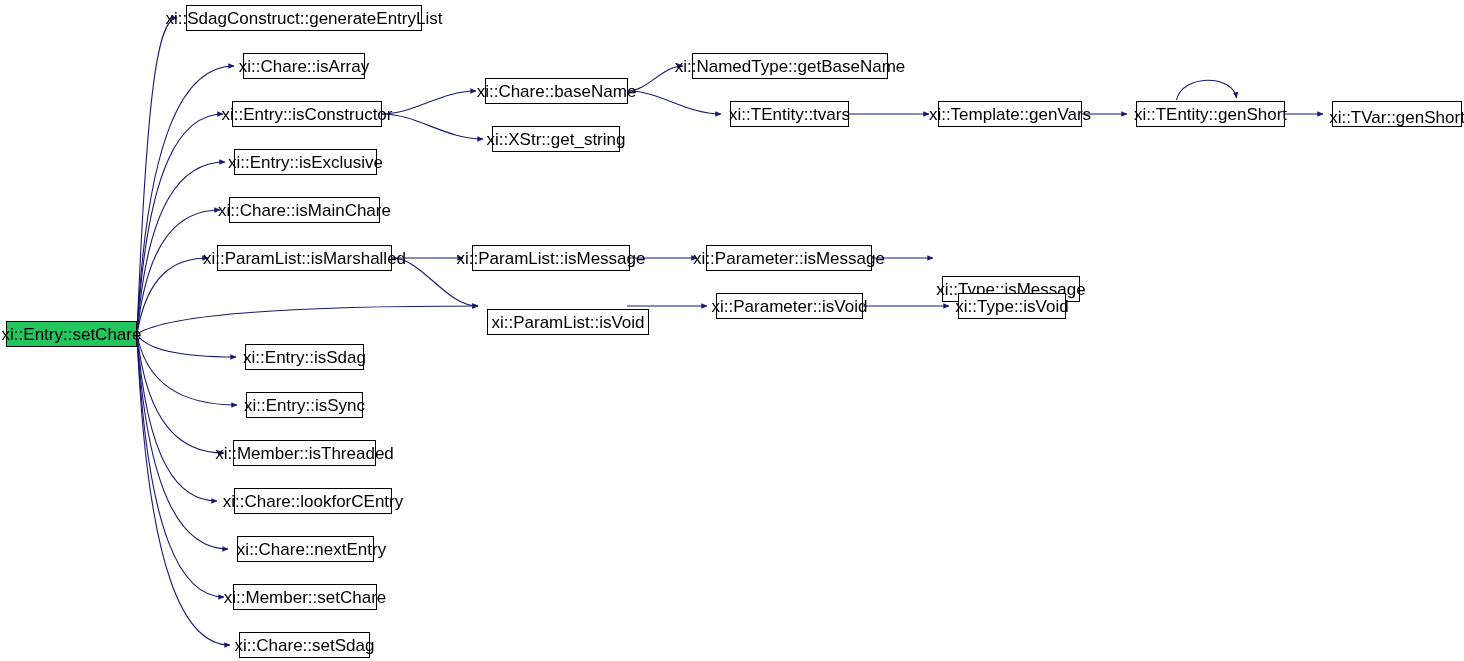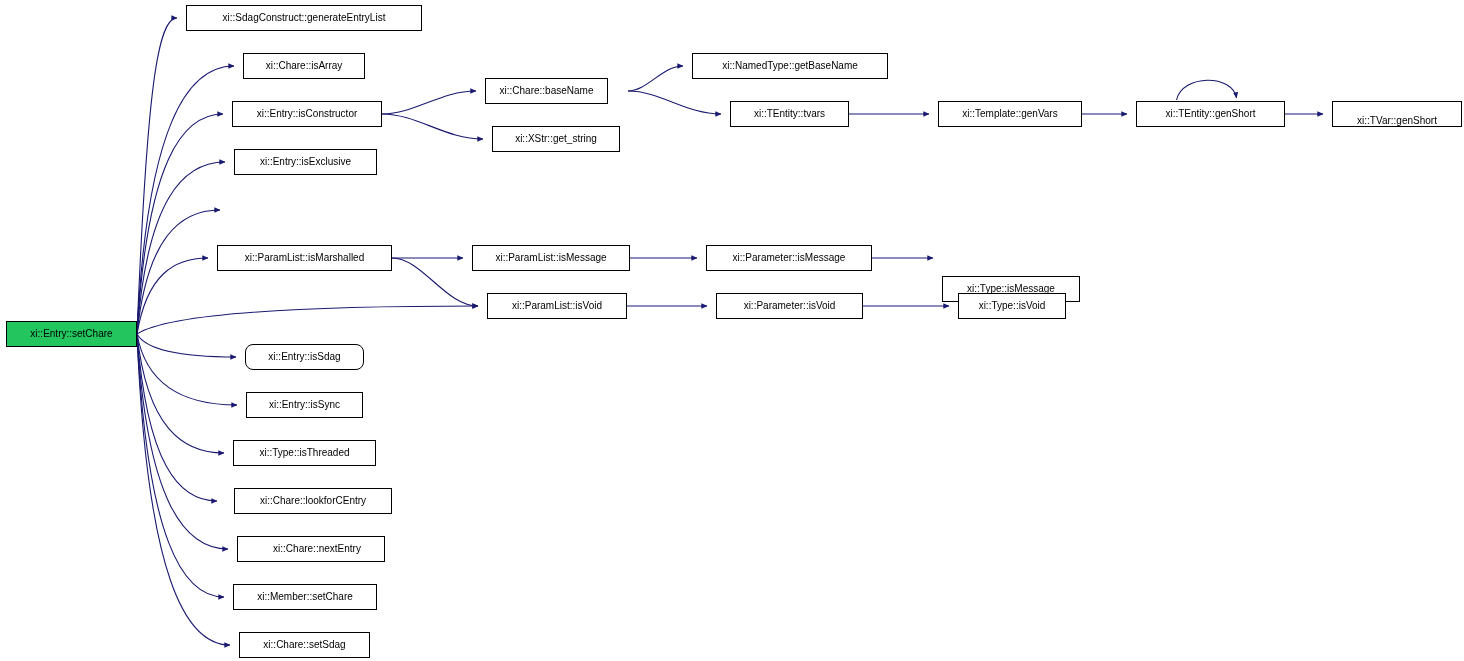--- a/index.html
+++ b/index.html
@@ -24,21 +24,21 @@
     width: 1464px;
     height: 661px;
     pointer-events: none;
   }
   .gnode {
     position: absolute;
     box-sizing: border-box;
     border: 1px solid #000000;
     background: #ffffff;
     color: #000000;
-    font-size: 10px;
+    font-size: 17px;
     line-height: 1;
     display: flex;
     align-items: center;
     justify-content: center;
     white-space: nowrap;
     letter-spacing: 0px;
     height: 26px;
   }
   .gnode.root {
     background: #22c55e;
@@ -96,45 +96,48 @@
     </div>
     <div class="gnode" style="left: 243px; top: 53px; width: 122px;">
       <span>xi::Chare::isArray</span>
     </div>
     <div class="gnode" style="left: 232px; top: 101px; width: 150px;">
       <span>xi::Entry::isConstructor</span>
     </div>
     <div class="gnode" style="left: 234px; top: 149px; width: 143px;">
       <span>xi::Entry::isExclusive</span>
     </div>
+    <div class="gnode" style="left: 229px; top: 197px; width: 151px;">
+      <span>xi::Chare::isMainChare</span>
+    </div>
     <div class="gnode" style="left: 217px; top: 245px; width: 175px;">
       <span>xi::ParamList::isMarshalled</span>
     </div>
-    <div class="gnode" style="left: 245px; top: 344px; width: 119px; border-radius: 8px;">
+    <div class="gnode" style="left: 245px; top: 344px; width: 119px;">
       <span>xi::Entry::isSdag</span>
     </div>
     <div class="gnode" style="left: 246px; top: 392px; width: 117px;">
       <span>xi::Entry::isSync</span>
     </div>
     <div class="gnode" style="left: 233px; top: 440px; width: 143px;">
-      <span>xi::Type::isThreaded</span>
+      <span>xi::Member::isThreaded</span>
     </div>
     <div class="gnode" style="left: 234px; top: 488px; width: 158px;">
       <span>xi::Chare::lookforCEntry</span>
     </div>
-    <div class="gnode" style="left: 237px; top: 536px; width: 148px; padding-left: 12px;">
+    <div class="gnode" style="left: 237px; top: 536px; width: 137px; padding-left: 12px;">
       <span>xi::Chare::nextEntry</span>
     </div>
     <div class="gnode" style="left: 233px; top: 584px; width: 144px;">
       <span>xi::Member::setChare</span>
     </div>
     <div class="gnode" style="left: 239px; top: 632px; width: 131px;">
       <span>xi::Chare::setSdag</span>
     </div>
-    <div class="gnode" style="left: 485px; top: 78px; width: 123px;">
+    <div class="gnode" style="left: 485px; top: 78px; width: 143px;">
       <span>xi::Chare::baseName</span>
     </div>
     <div class="gnode" style="left: 492px; top: 126px; width: 128px;">
       <span>xi::XStr::get_string</span>
     </div>
     <div class="gnode" style="left: 692px; top: 53px; width: 196px;">
       <span>xi::NamedType::getBaseName</span>
     </div>
     <div class="gnode" style="left: 730px; top: 101px; width: 119px;">
       <span>xi::TEntity::tvars</span>
@@ -150,21 +153,21 @@
     </div>
     <div class="gnode" style="left: 472px; top: 245px; width: 158px;">
       <span>xi::ParamList::isMessage</span>
     </div>
     <div class="gnode" style="left: 706px; top: 245px; width: 166px;">
       <span>xi::Parameter::isMessage</span>
     </div>
     <div class="gnode" style="left: 942px; top: 245px; width: 138px; margin-top: 31px;">
       <span>xi::Type::isMessage</span>
     </div>
-    <div class="gnode" style="left: 487px; top: 293px; width: 140px; justify-content: center;">
+    <div class="gnode" style="left: 487px; top: 309px; width: 162px; justify-content: center;">
       <span>xi::ParamList::isVoid</span>
     </div>
     <div class="gnode" style="left: 716px; top: 293px; width: 147px;">
       <span>xi::Parameter::isVoid</span>
     </div>
     <div class="gnode" style="left: 958px; top: 293px; width: 108px;">
       <span>xi::Type::isVoid</span>
     </div>
   </div>
 

